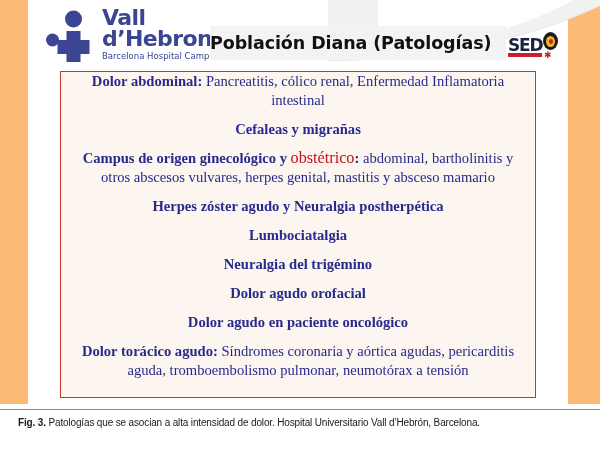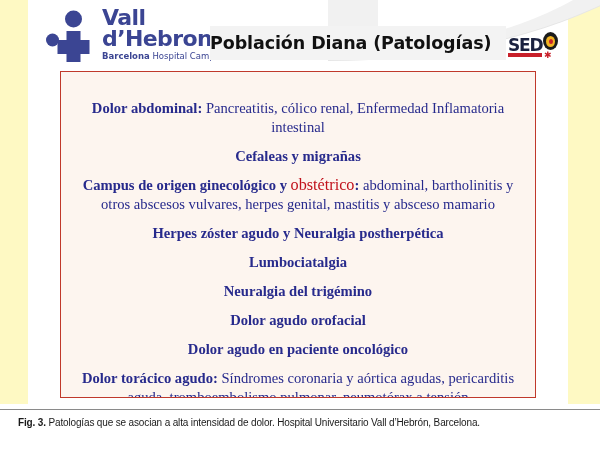--- a/index.html
+++ b/index.html
@@ -15,21 +15,21 @@
     position: relative;
   }
 
   
   #slide {
     position: absolute;
     left: 0;
     top: 0;
     width: 600px;
     height: 404px;
-    background: #fef9c3;
+    background: #fdba74;
     overflow: hidden;
   }
 
   
   #slide-bg {
     position: absolute;
     left: 28px;
     top: 0;
     width: 540px;
     height: 404px;
@@ -86,21 +86,21 @@
     white-space: nowrap;
   }
   #vh-tagline {
     margin-top: 2px;
     font-family: "DejaVu Sans", sans-serif;
     font-size: 8.5px;
     line-height: 10px;
     color: #3b4593;
     white-space: nowrap;
   }
-  #vh-tagline .b { font-weight: bold; }
+  #vh-tagline .b { font-weight: normal; }
 
   
   #title-bar {
     position: absolute;
     left: 210px;
     top: 26px;
     width: 296px;
     height: 34px;
     background: #f3f3f3;
     display: flex;
@@ -181,21 +181,21 @@
   
   #content-box {
     position: absolute;
     left: 60px;
     top: 71px;
     width: 476px;
     height: 327px;
     box-sizing: border-box;
     border: 1.5px solid #c0392b;
     background: #fdf5ef;
-    padding: 27px 14px 8px 14px;
+    padding: 0 14px 8px 14px;
     overflow: hidden;
   }
   .item {
     font-family: "Liberation Serif", "DejaVu Serif", serif;
     font-size: 14.6px;
     line-height: 19px;
     color: #272a8c;
     text-align: center;
     margin: 0 0 10px 0;
   }

